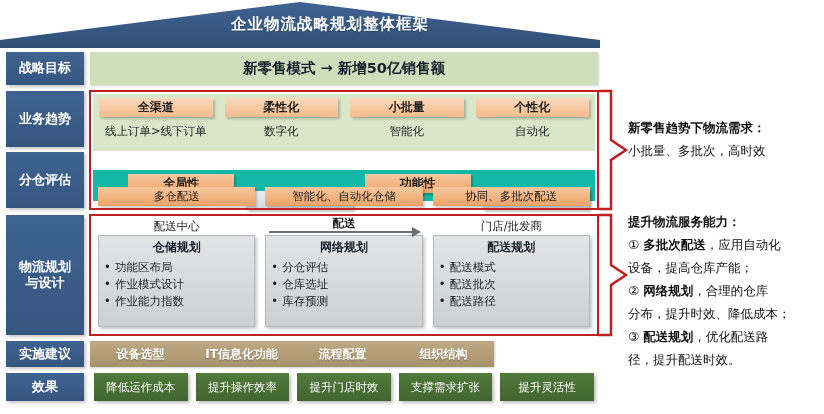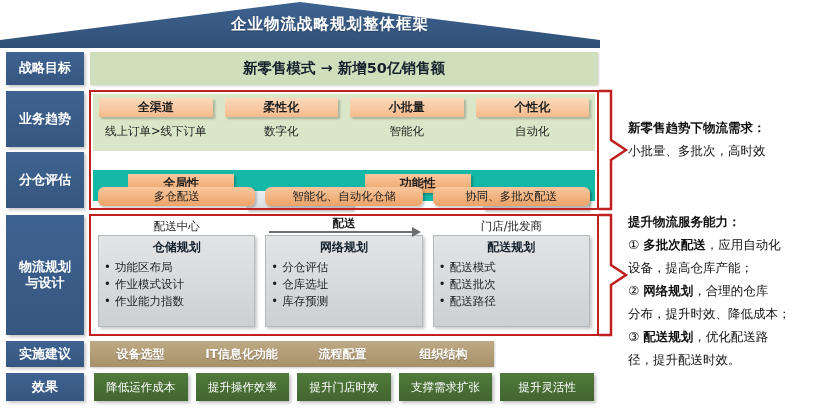--- a/index.html
+++ b/index.html
@@ -87,21 +87,20 @@
   .sub {
     text-align: center; font-size: 11.5px; color: #1d1d1d;
     margin-top: 7px;
   }
   .tag {
     height: 19px; margin: 1px 5px 0 5px;
     background: linear-gradient(180deg,#f8c79e 0%, #eda367 100%);
     display: flex; align-items: center; justify-content: center;
     font-size: 11.5px; color: #1d1d1d;
     box-shadow: 1.5px 1.5px 2px rgba(0,0,0,.2);
-    border-radius: 6px;
   }
 
   
   .plan-area { left: 93px; top: 218px; width: 502px; height: 114px; background:#ffffff; }
   .plan-cols { display: flex; height: 100%; }
   .plan-col { flex: 1; padding: 0 5px; position: relative; }
   .plan-head {
     text-align: center; font-size: 11.5px; color: #1d1d1d;
     height: 17px; line-height: 17px;
   }

